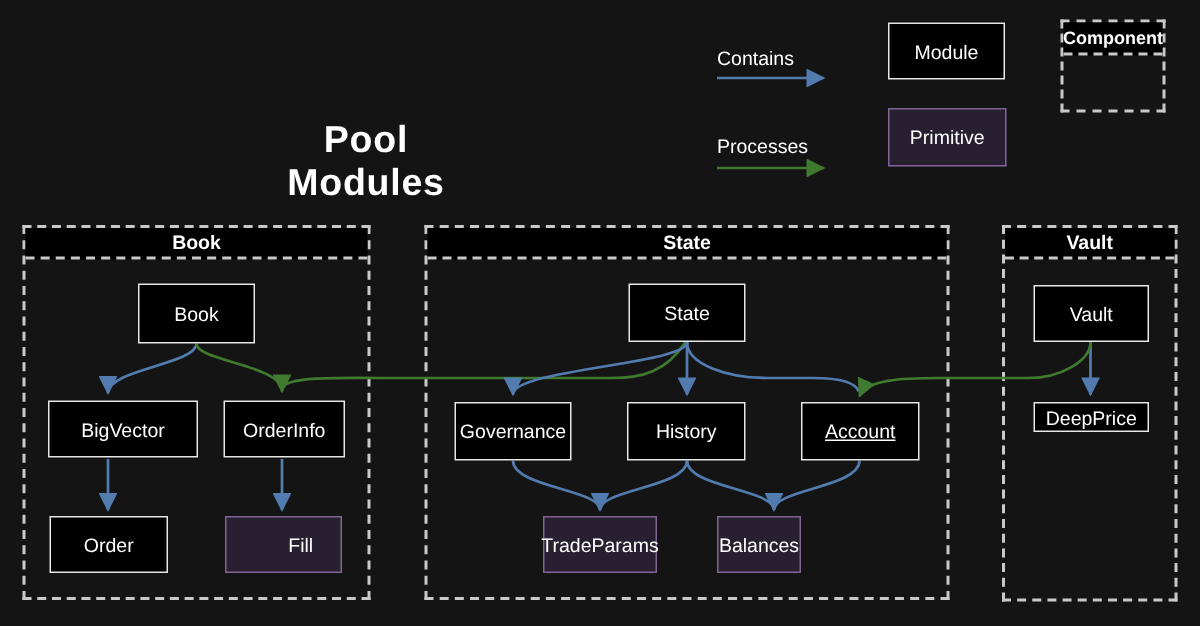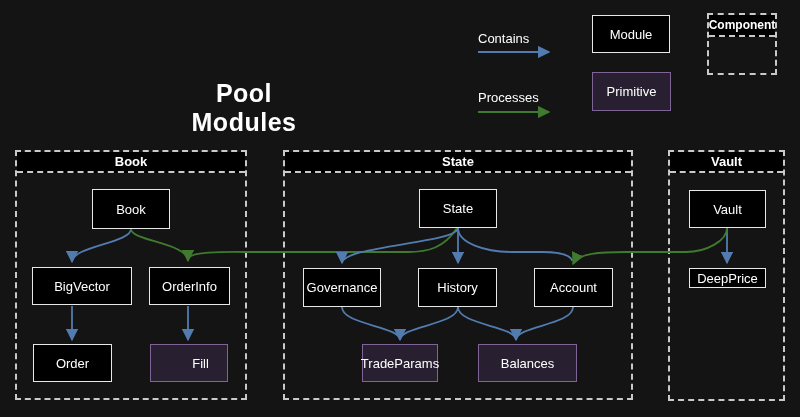--- a/index.html
+++ b/index.html
@@ -108,18 +108,18 @@
 
 <div class="abs node" style="left:92px;top:189px;width:78px;height:40px;">Book</div>
 <div class="abs node" style="left:32px;top:267px;width:100px;height:38px;">BigVector</div>
 <div class="abs node" style="left:149px;top:267px;width:81px;height:38px;">OrderInfo</div>
 <div class="abs node" style="left:33px;top:344px;width:79px;height:38px;">Order</div>
 <div class="abs node primitive" style="left:150px;top:344px;width:78px;height:38px;padding-left:23px;">Fill</div>
 
 <div class="abs node" style="left:419px;top:189px;width:78px;height:39px;">State</div>
 <div class="abs node" style="left:303px;top:268px;width:78px;height:39px;">Governance</div>
 <div class="abs node" style="left:418px;top:268px;width:79px;height:39px;">History</div>
-<div class="abs node" style="left:534px;top:268px;width:79px;height:39px;">Account</div>
+<div class="abs node" style="left:534px;top:268px;width:79px;height:39px;text-decoration:underline;">Account</div>
 <div class="abs node primitive" style="left:362px;top:344px;width:76px;height:38px;">TradeParams</div>
-<div class="abs node primitive" style="left:478px;top:344px;width:99px;height:38px;">Balances</div>
+<div class="abs node primitive" style="left:478px;top:344px;width:56px;height:38px;">Balances</div>
 
 <div class="abs node" style="left:689px;top:190px;width:77px;height:38px;">Vault</div>
 <div class="abs node" style="left:689px;top:268px;width:77px;height:20px;">DeepPrice</div>
 
 </body></html>

